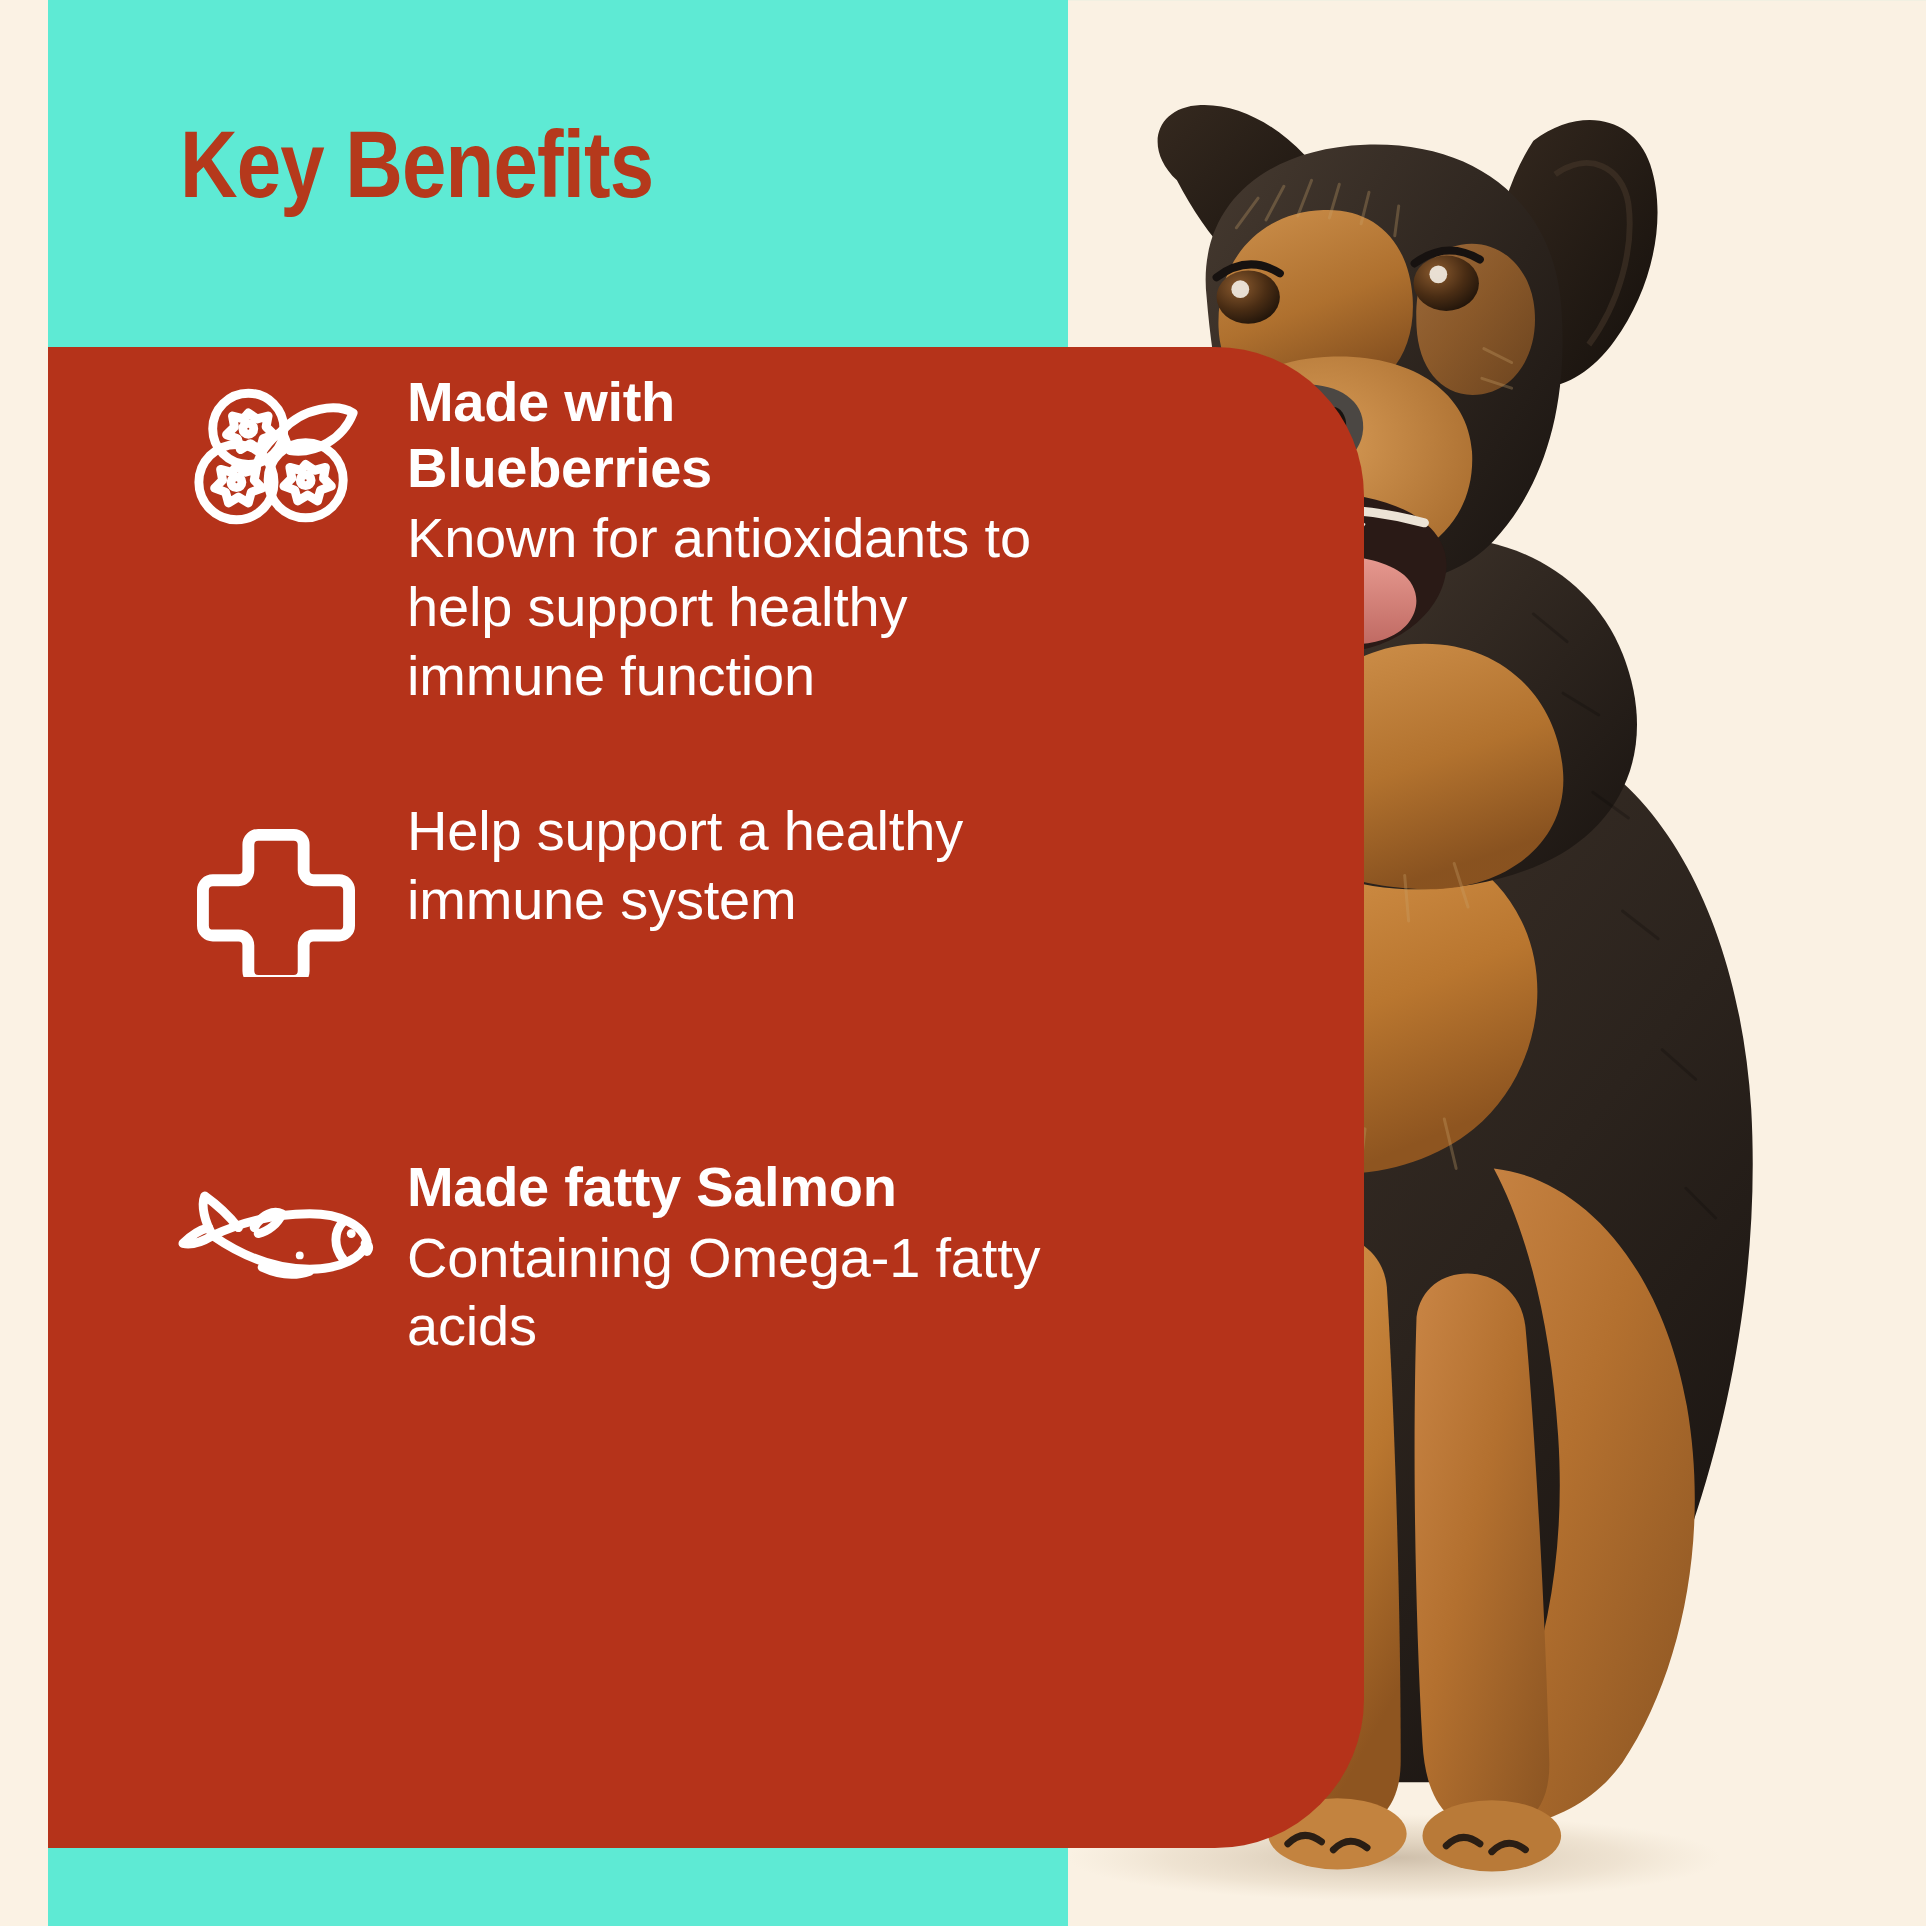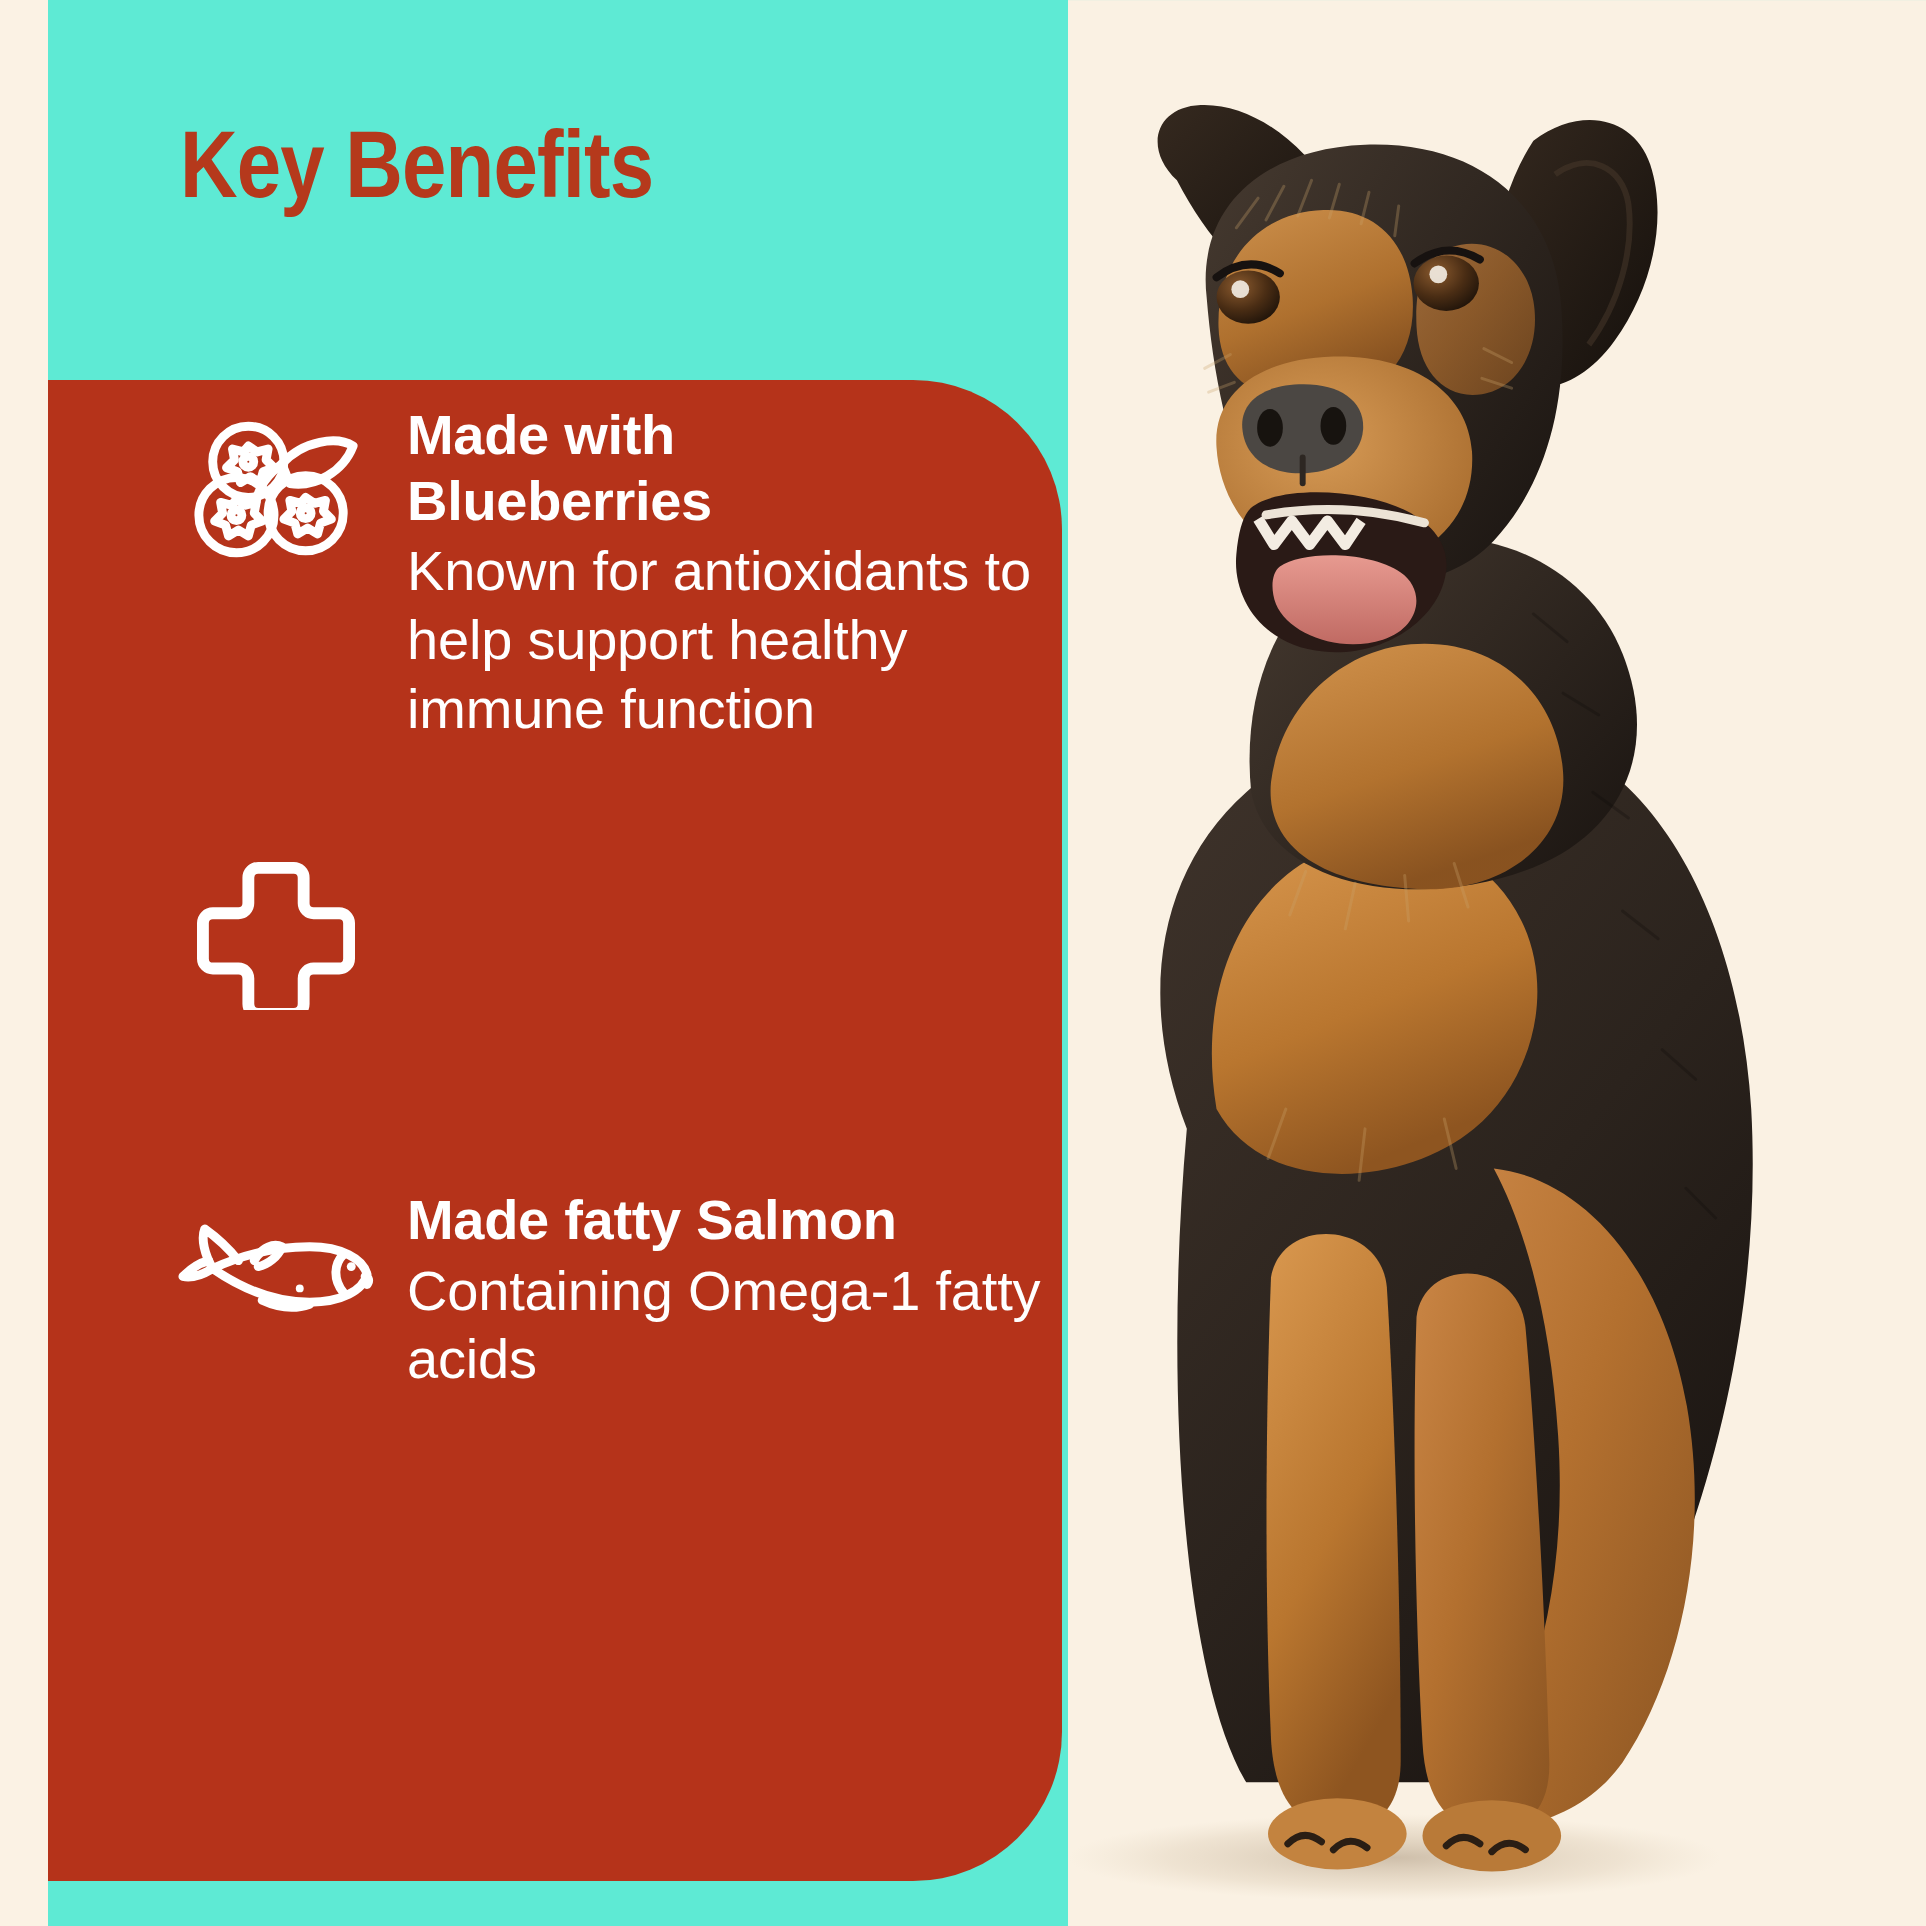--- a/index.html
+++ b/index.html
@@ -45,22 +45,22 @@
     color: #b5391c;
     transform: scaleX(0.84);
     transform-origin: left top;
     white-space: nowrap;
   }
 
   
   .benefits-panel {
     position: absolute;
     left: 0;
-    top: 380px;
-    width: 1014px;
+    top: 347px;
+    width: 1316px;
     height: 1501px;
     background: #b5331a;
     border-radius: 0 149px 149px 0;
     z-index: 2;
   }
 
   .benefits-list {
     position: absolute;
     left: 0;
     top: 0;
@@ -373,20 +373,21 @@
                      v 26 a 10 10 0 0 1 -10 10
                      h -36 a 10 10 0 0 1 -10 -10
                      v -26 a 10 10 0 0 0 -10 -10
                      h -26 a 10 10 0 0 1 -10 -10
                      v -36 a 10 10 0 0 1 10 -10
                      h 26 a 10 10 0 0 0 10 -10
                      v -26 a 10 10 0 0 1 10 -10 Z" fill="none" stroke="#ffffff" stroke-width="12" stroke-linejoin="round"></path>
           </svg>
         </div>
         <div class="benefit-text">
+          <p class="benefit-desc">Help support a healthy immune system</p>
         </div>
       </div>
 
       <div class="benefit-row r2">
         <div class="benefit-icon icon-salmon">
           <svg width="198" height="119" viewBox="0 0 200 120">
             <g fill="none" stroke="#ffffff" stroke-width="9" stroke-linecap="round" stroke-linejoin="round">
 
               <path d="M 36 52
                        C 62 70, 96 86, 134 86

